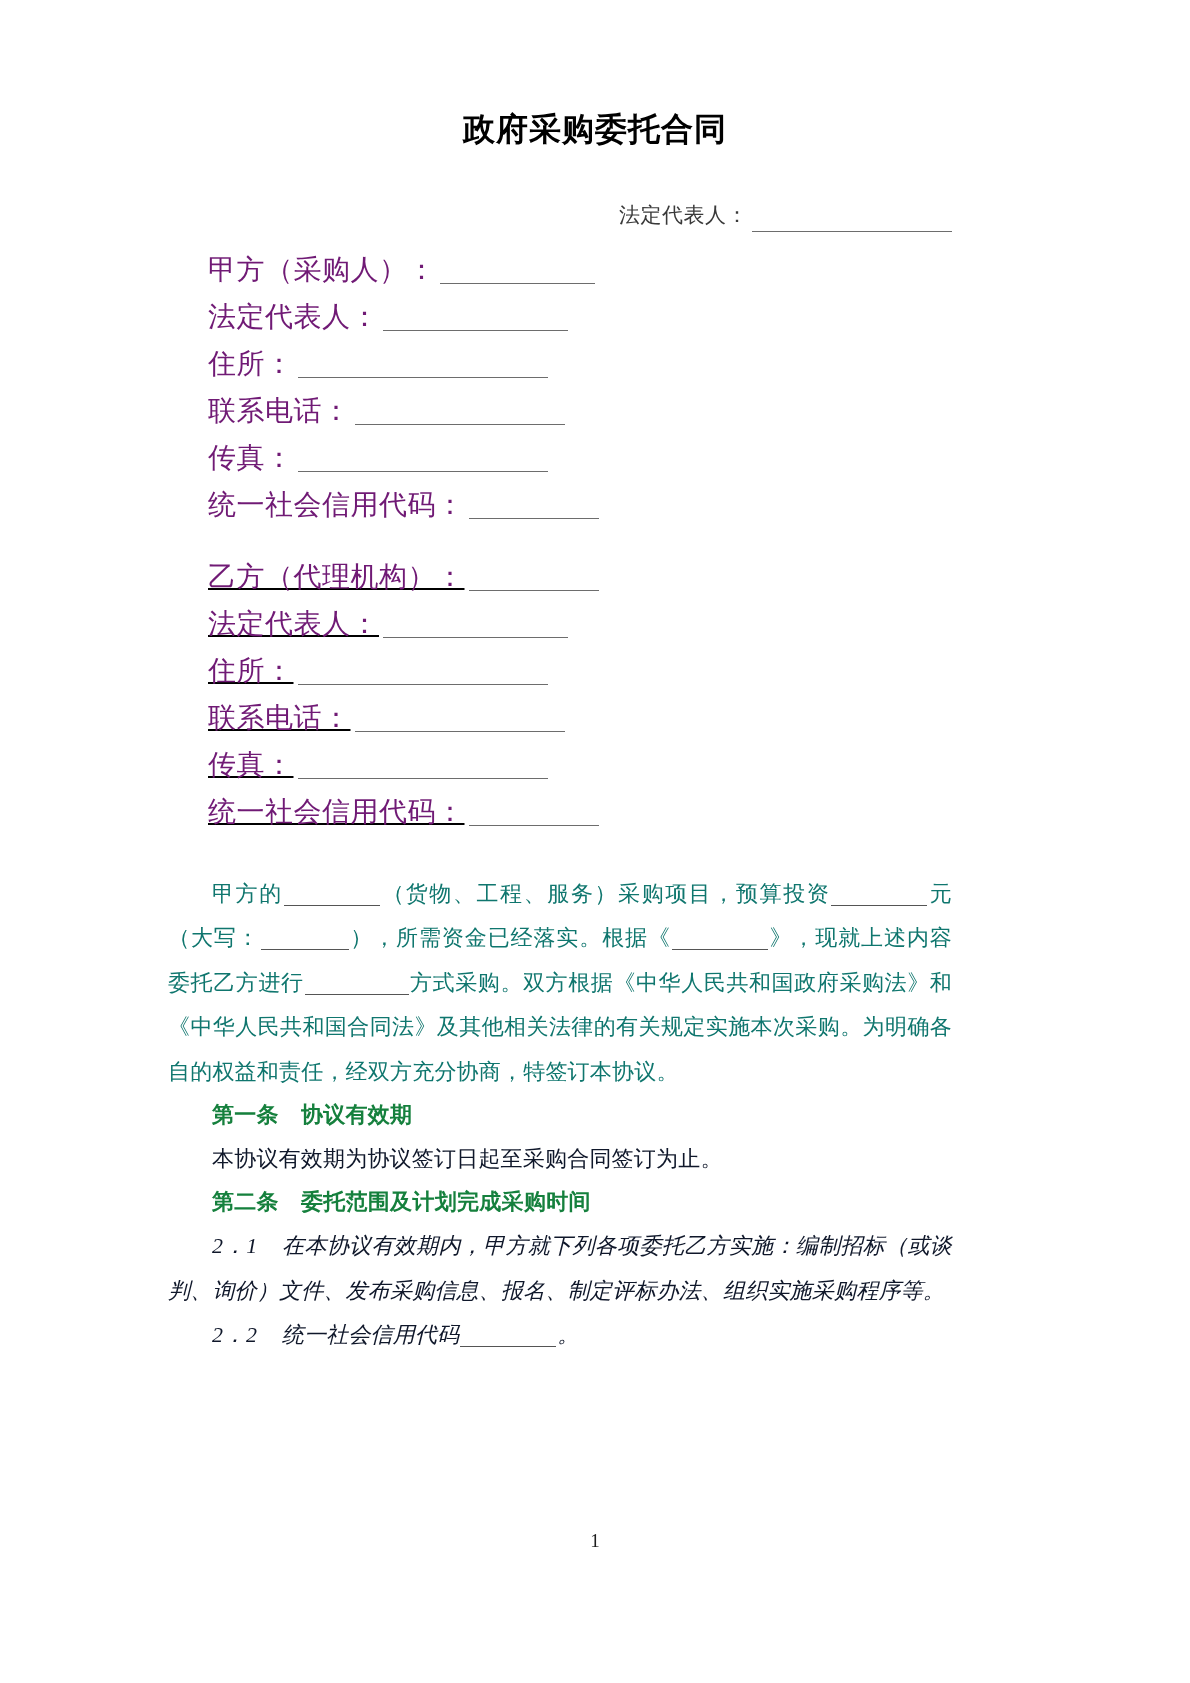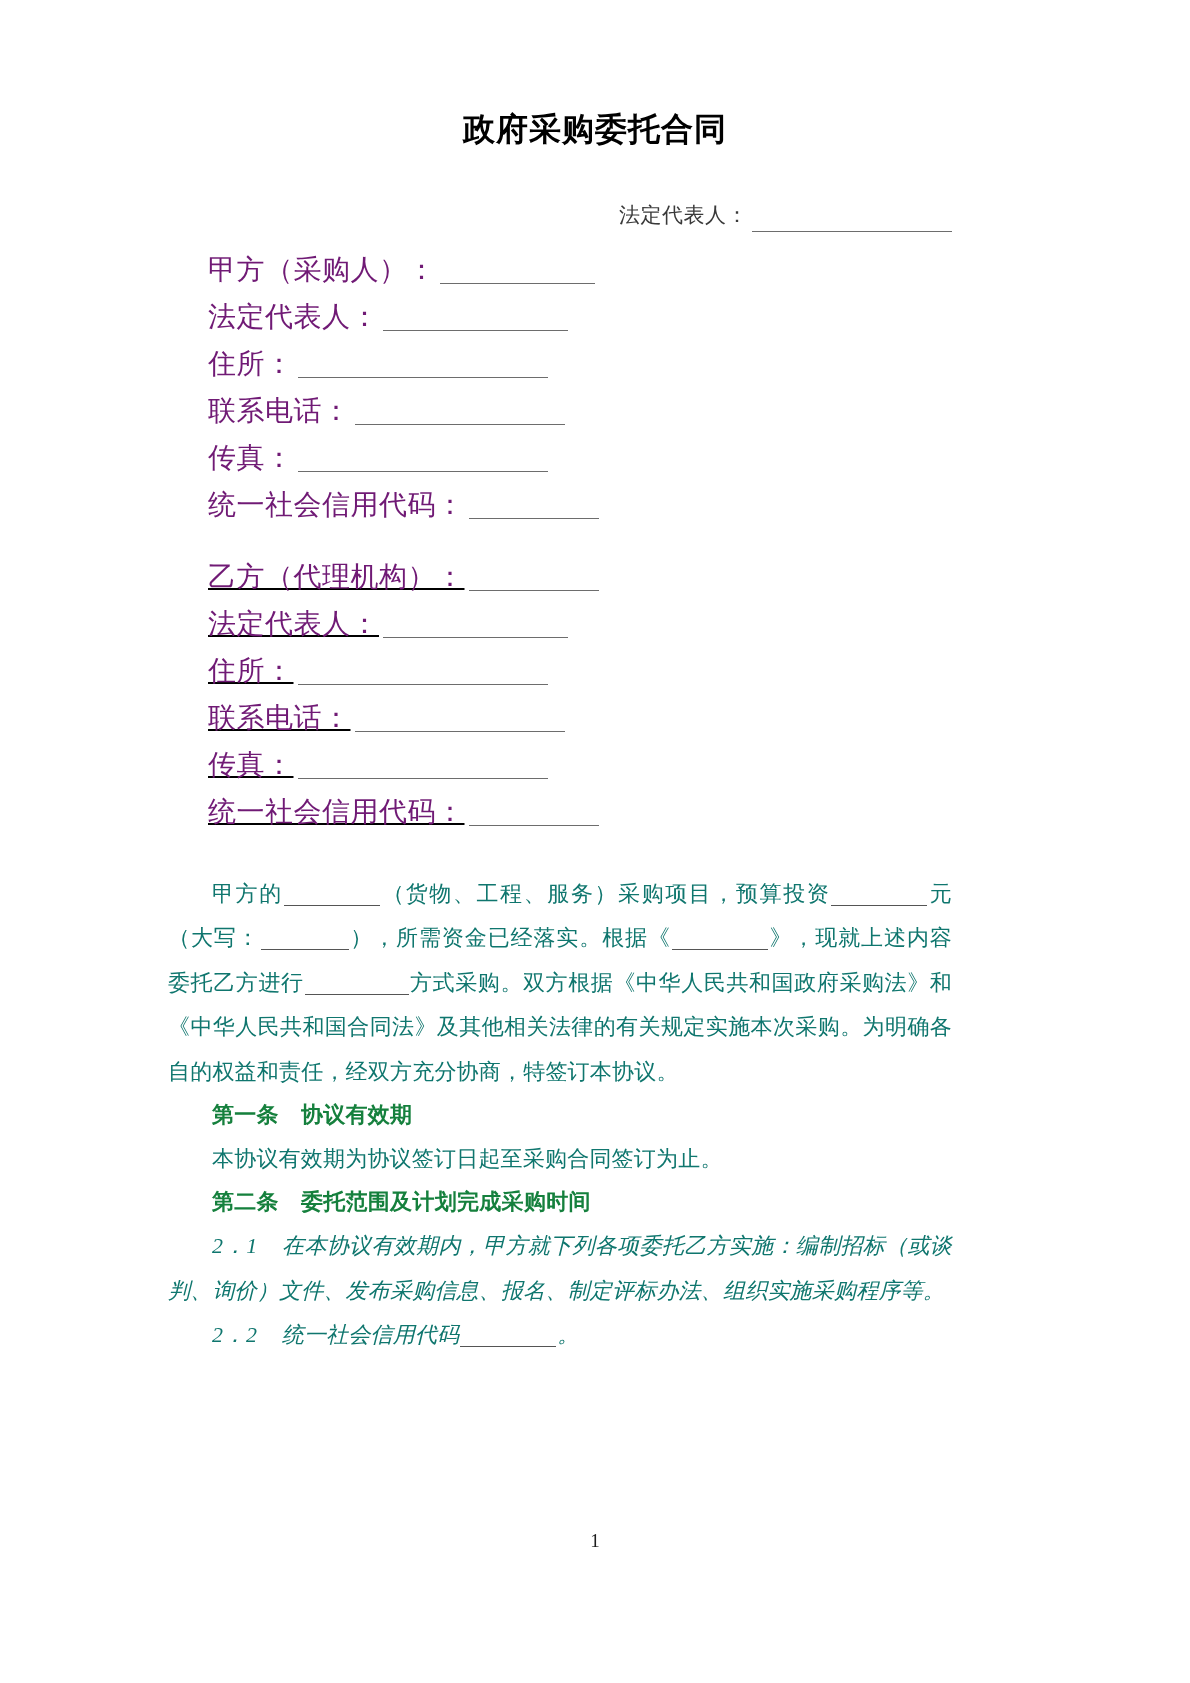--- a/index.html
+++ b/index.html
@@ -106,21 +106,21 @@
     letter-spacing: 0.3px;
     color: #15803d;
   }
   .article-head .gap { display: inline-block; width: 1em; }
   .article-body {
     font-size: 22px;
     line-height: 2.02;
     text-indent: 2em;
     text-align: justify;
     text-justify: inter-ideograph;
-    color: #0f766e;
+    color: #0f172a;
     letter-spacing: 0.2px;
   }
   .article-body.clause { text-indent: 2em; font-style: italic; }
   .clause-num { letter-spacing: 0.5px; }
   .clause-gap { display: inline-block; width: 1.1em; }
 
   
   .page-number {
     position: absolute;
     left: 0;

